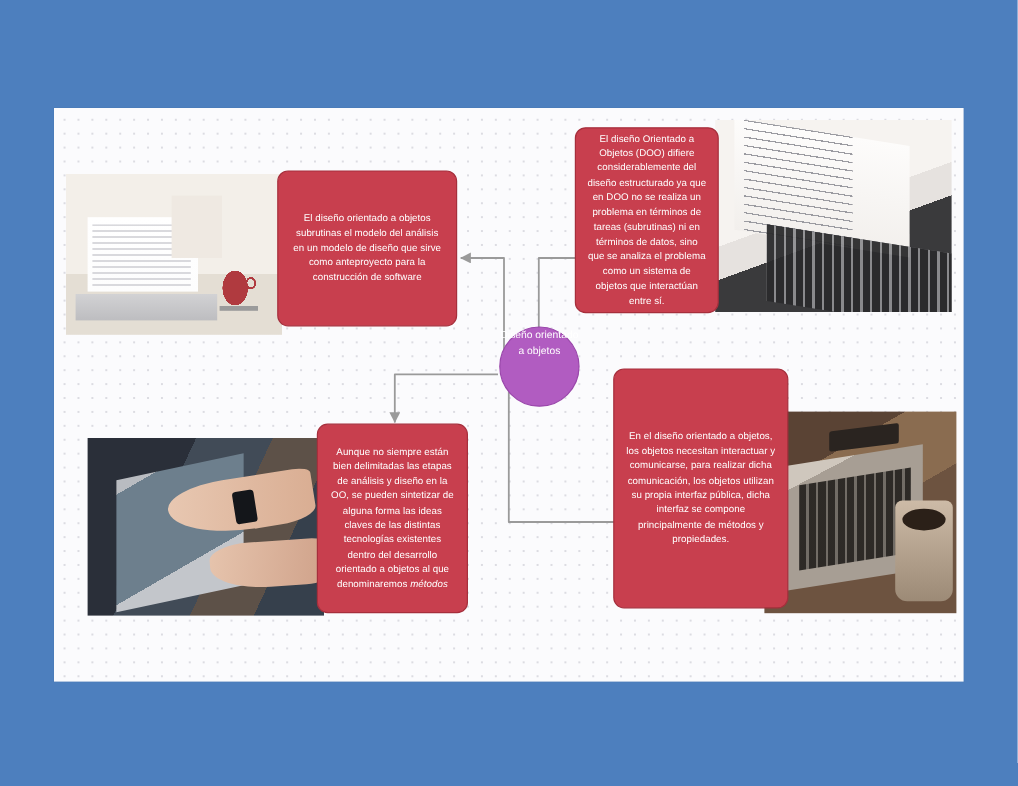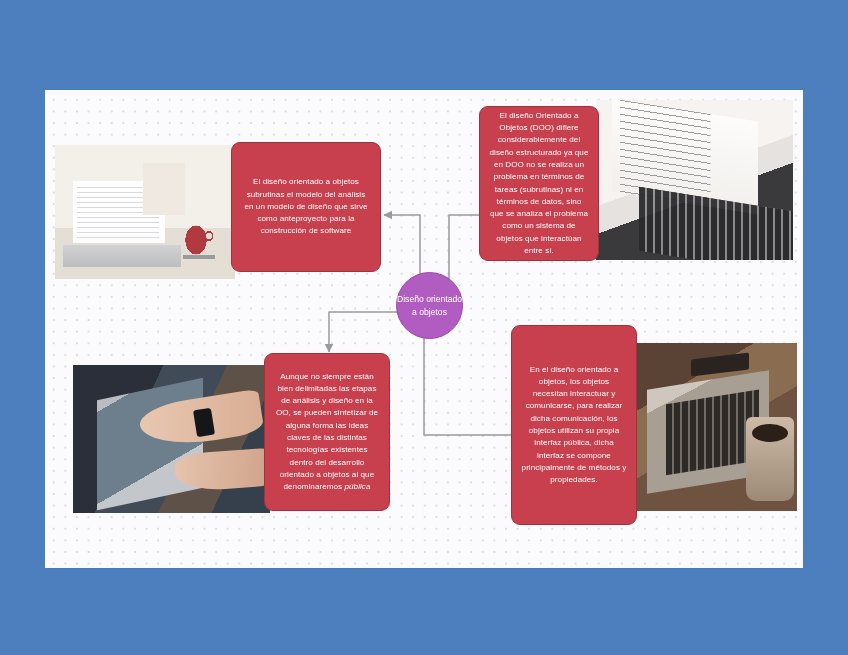--- a/index.html
+++ b/index.html
@@ -147,22 +147,23 @@
   }
   .box p{margin:0;font-size:8.1px;line-height:1.52;letter-spacing:.05px;}
   .box p em{font-style:italic;}
 
   .center{
     position:absolute;
     background:#b15cc1;
     border:1px solid #9a47ab;
     border-radius:50%;
     color:#ffffff;
-    display:flex;align-items:center;justify-content:center;
+    display:flex;align-items:flex-start;justify-content:center;
     text-align:center;
+    margin-left:20px;
   }
   .center p{margin:0;font-size:8.6px;line-height:1.48;}
 </style>
 </head>
 <body>
 
 <div id="canvas">
 
   <div class="photo ph-desk" style="left:10px;top:55px;width:180px;height:134px;"></div>
 
@@ -203,24 +204,24 @@
 
   <div class="box" style="left:186px;top:52px;width:150px;height:130px;">
     <p>El diseño orientado a objetos subrutinas el modelo del análisis en un modelo de diseño que sirve como anteproyecto para la construcción de software</p>
   </div>
 
   <div class="box" style="left:434px;top:16px;width:120px;height:155px;">
     <p>El diseño Orientado a Objetos (DOO) difiere considerablemente del diseño estructurado ya que en DOO no se realiza un problema en términos de tareas (subrutinas) ni en términos de datos, sino que se analiza el problema como un sistema de objetos que interactúan entre sí.</p>
   </div>
 
   <div class="box" style="left:219px;top:263px;width:126px;height:158px;">
-    <p><span>Aunque no siempre están bien delimitadas las etapas de análisis y diseño en la OO, se pueden sintetizar de alguna forma las ideas claves de las distintas tecnologías existentes dentro del desarrollo orientado a objetos al que denominaremos </span><em>pública</em></p>
-  </div>
-
-  <div class="box" style="left:466px;top:217px;width:126px;height:200px;margin-top:18px;">
+    <p><span>Aunque no siempre están bien delimitadas las etapas de análisis y diseño en la OO, se pueden sintetizar de alguna forma las ideas claves de las distintas tecnologías existentes dentro del desarrollo orientado a objetos al que denominaremos </span><em>métodos</em></p>
+  </div>
+
+  <div class="box" style="left:466px;top:217px;width:146px;height:200px;">
     <p>En el diseño orientado a objetos, los objetos necesitan interactuar y comunicarse, para realizar dicha comunicación, los objetos utilizan su propia interfaz pública, dicha interfaz se compone principalmente de métodos y propiedades.</p>
   </div>
 
   <div class="center" style="left:351px;top:182px;width:65px;height:65px;">
     <p>Diseño orientado a objetos</p>
   </div>
 
 </div>
 
 </body></html>

